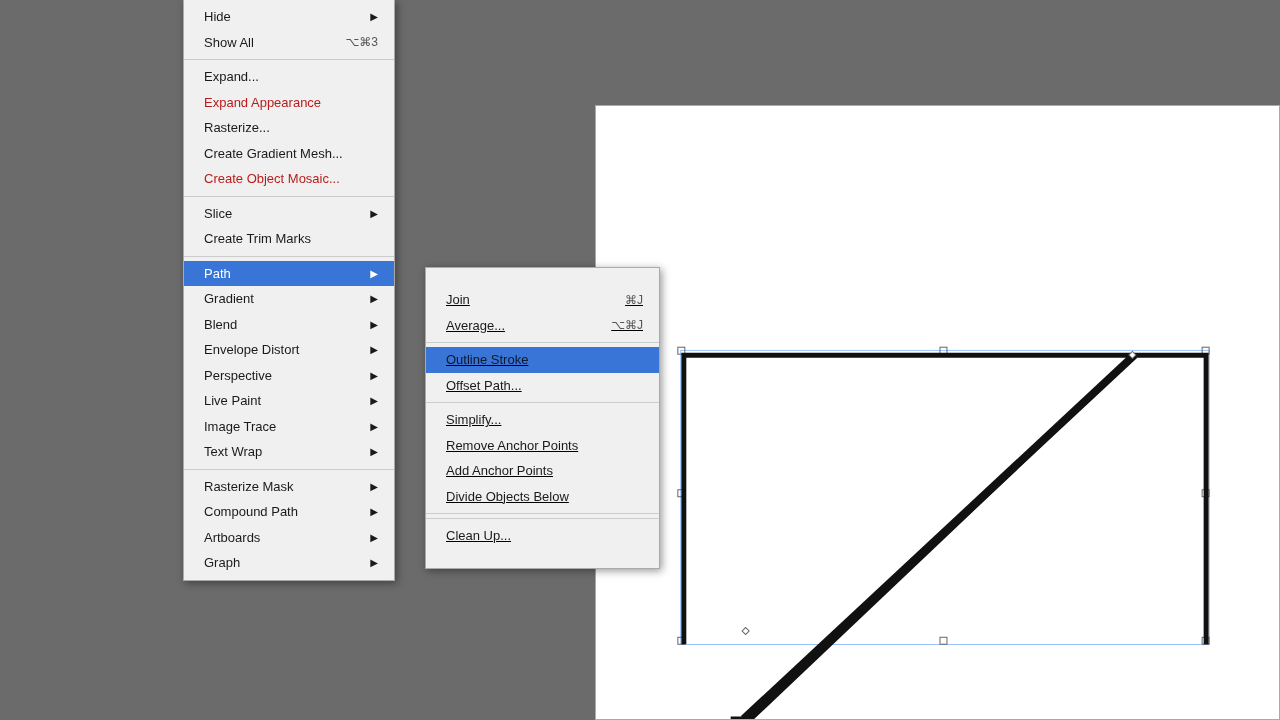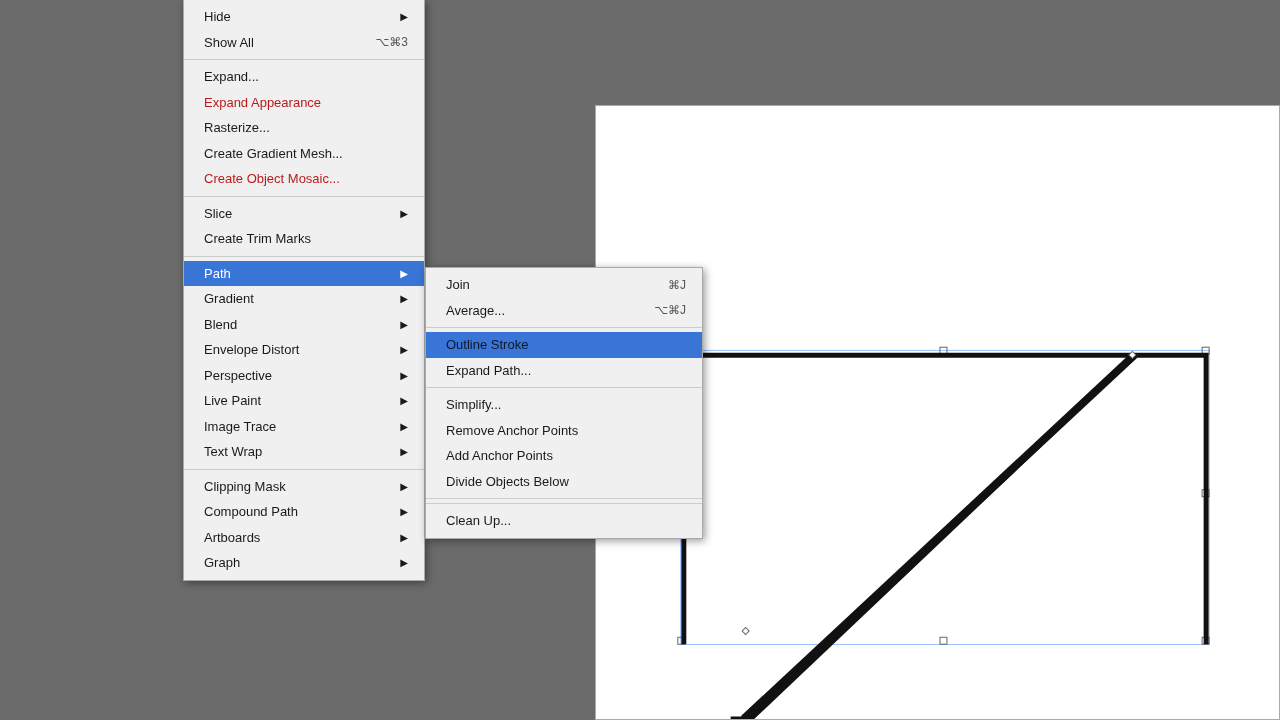--- a/index.html
+++ b/index.html
@@ -29,21 +29,21 @@
       position: absolute;
       top: 0; left: 0;
       width: 100%; height: 100%;
     }
 
     
     .main-menu {
       position: absolute;
       left: 183px;
       top: 0;
-      width: 242px;
+      width: 212px;
       background: #f0f0f0;
       border: 1px solid #aaa;
       border-top: none;
       box-shadow: 2px 2px 8px rgba(0,0,0,0.4);
       padding: 4px 0;
     }
 
     .menu-item {
       display: flex;
       align-items: center;
@@ -79,25 +79,26 @@
       height: 1px;
       background: #ccc;
       margin: 4px 0;
     }
 
     
     .submenu {
       position: absolute;
       left: 425px;
       top: 267px;
-      width: 278px;
+      width: 235px;
       background: #f0f0f0;
       border: 1px solid #aaa;
       box-shadow: 2px 2px 8px rgba(0,0,0,0.4);
-      padding: 4px 0;
+      padding: 19px 0;
+      text-decoration: underline;
     }
 
     .submenu .menu-item {
       display: flex;
       align-items: center;
       padding: 3px 16px 3px 20px;
     }
 
     .submenu .menu-item .shortcut {
       margin-left: auto;
@@ -206,21 +207,21 @@
   <div class="menu-item">
     <span>Image Trace</span>
     <span class="arrow">▶</span>
   </div>
   <div class="menu-item">
     <span>Text Wrap</span>
     <span class="arrow">▶</span>
   </div>
   <div class="menu-separator"></div>
   <div class="menu-item">
-    <span>Clipping Mask</span>
+    <span>Rasterize Mask</span>
     <span class="arrow">▶</span>
   </div>
   <div class="menu-item">
     <span>Compound Path</span>
     <span class="arrow">▶</span>
   </div>
   <div class="menu-item">
     <span>Artboards</span>
     <span class="arrow">▶</span>
   </div>
@@ -237,21 +238,21 @@
   </div>
   <div class="menu-item">
     <span>Average...</span>
     <span class="shortcut">⌥⌘J</span>
   </div>
   <div class="submenu-separator"></div>
   <div class="menu-item highlighted">
     <span>Outline Stroke</span>
   </div>
   <div class="menu-item">
-    <span>Expand Path...</span>
+    <span>Offset Path...</span>
   </div>
   <div class="submenu-separator"></div>
   <div class="menu-item">
     <span>Simplify...</span>
   </div>
   <div class="menu-item">
     <span>Remove Anchor Points</span>
   </div>
   <div class="menu-item">
     <span>Add Anchor Points</span>

